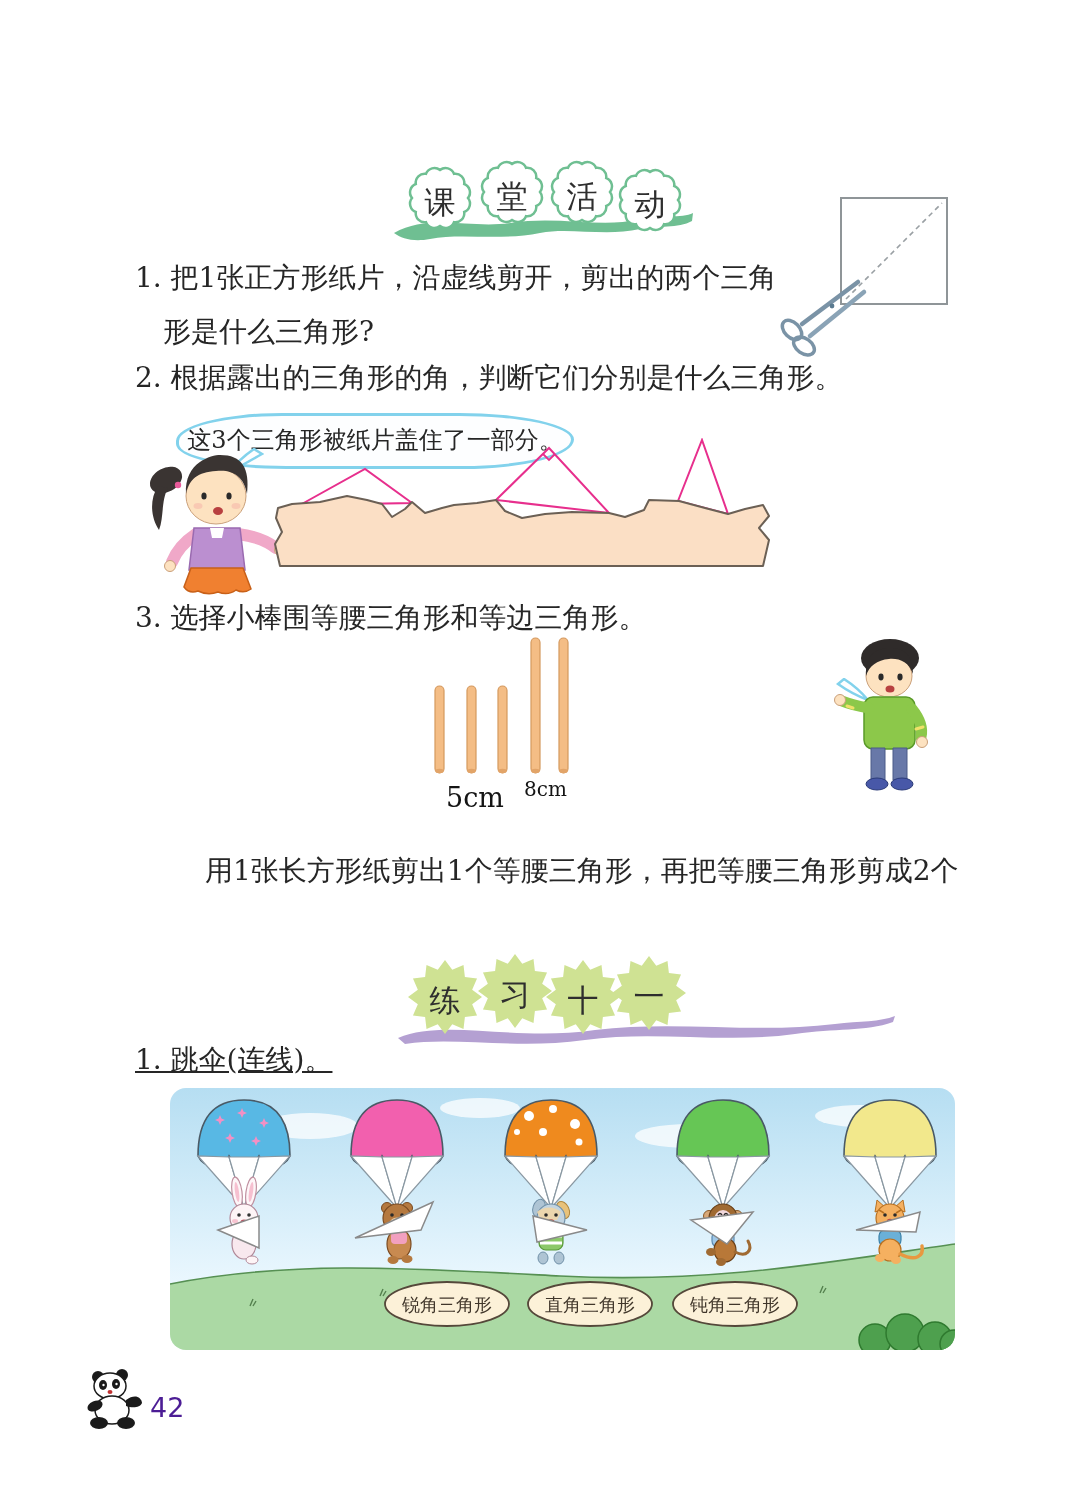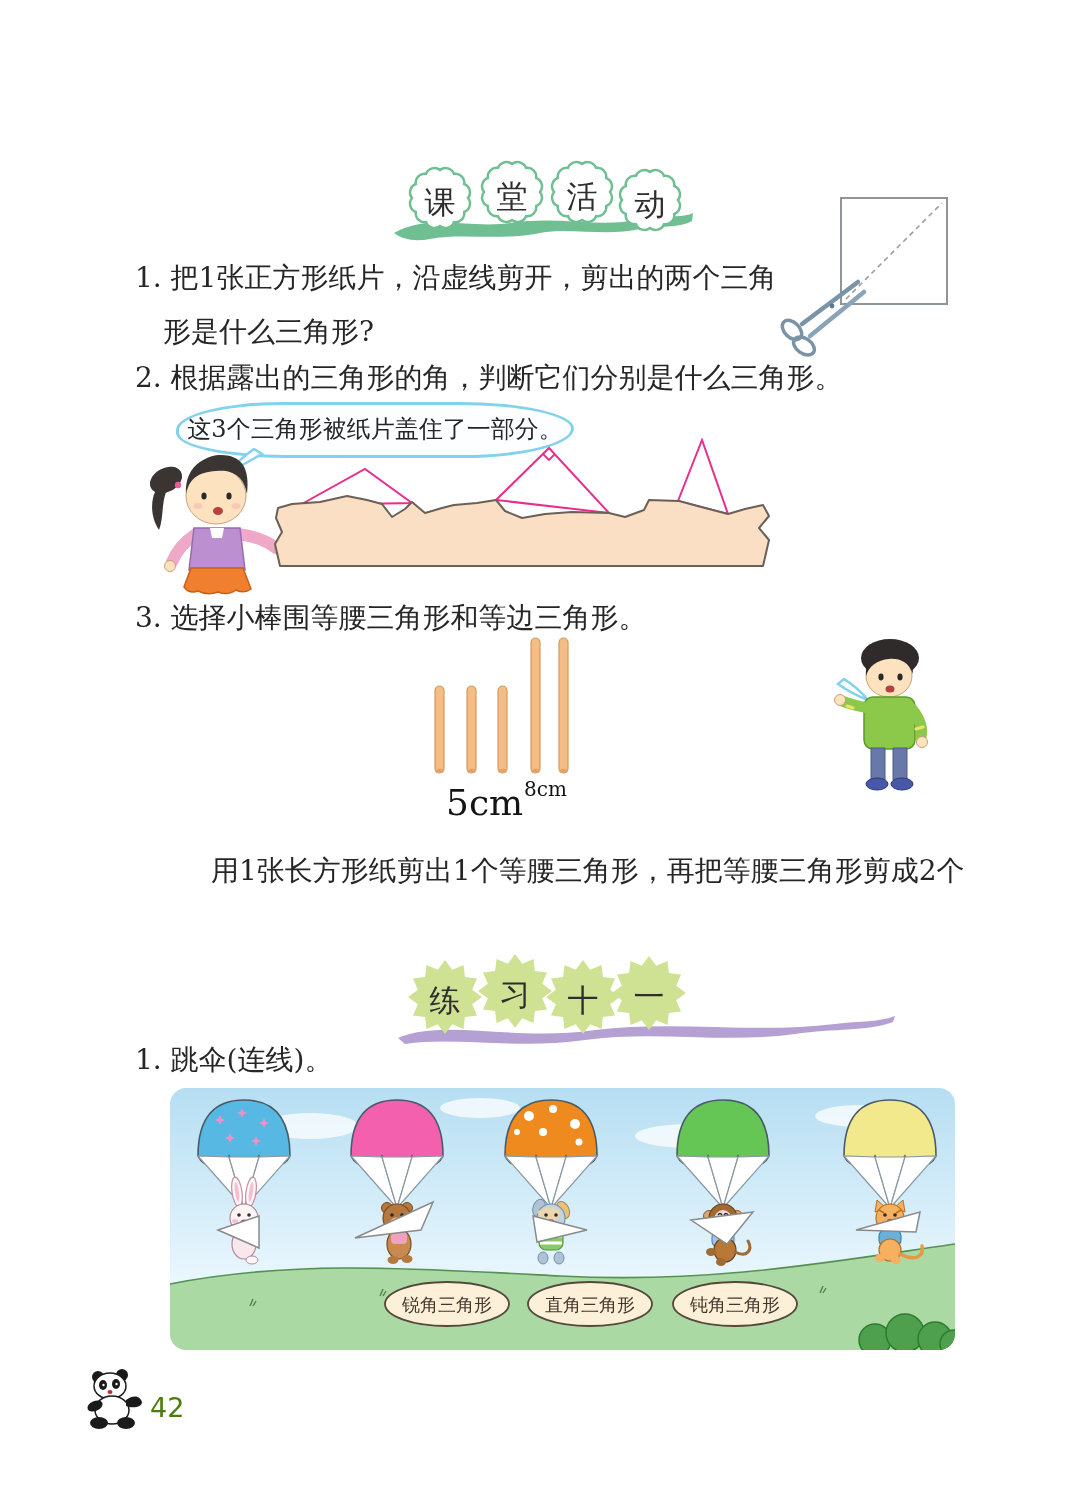--- a/index.html
+++ b/index.html
@@ -6,26 +6,26 @@
   .page{position:relative;width:1080px;height:1505px;background:#ffffff;overflow:hidden;
         font-family:"DejaVu Serif","Liberation Serif",serif;color:#1e1e1e;}
   .abs{position:absolute;}
   .qtext{font-size:28px;line-height:1.25;white-space:nowrap;color:#262626;}
   .badge-char{position:absolute;width:72px;text-align:center;font-size:31px;color:#2e2e2e;}
   .star-badge{position:absolute;width:74px;height:74px;background:#cfe293;
      clip-path:polygon(100% 50%,86.7% 59.8%,93.3% 75%,76.9% 76.9%,75% 93.3%,59.8% 86.7%,50% 100%,40.2% 86.7%,25% 93.3%,23.1% 76.9%,6.7% 75%,13.3% 59.8%,0% 50%,13.3% 40.2%,6.7% 25%,23.1% 23.1%,25% 6.7%,40.2% 13.3%,50% 0%,59.8% 13.3%,75% 6.7%,76.9% 23.1%,93.3% 25%,86.7% 40.2%);}
   .star-badge span{position:absolute;left:0;top:20px;width:74px;text-align:center;font-size:31px;color:#2e2e2e;}
   .bubble{position:absolute;background:#fdfeff;border:3px solid #82d2ec;
           border-radius:48% 52% 50% 50% / 90% 85% 95% 80%;
-          display:flex;align-items:center;justify-content:center;flex-direction:column;}
+          display:flex;align-items:center;justify-content:center;flex-direction:column;margin-top:11px;}
   .bubble .bl{font-size:24px;color:#262626;white-space:nowrap;line-height:1.3;}
   .square-paper{position:absolute;border:2px solid #8f9598;background:#fff;}
-  .stick-label{position:absolute;font-size:36px;color:#141414;}
+  .stick-label{position:absolute;font-size:27px;color:#141414;}
   .pagenum{position:absolute;font-family:"DejaVu Sans","Liberation Sans",sans-serif;
-           font-size:27px;color:#4d7c0f;}
+           font-size:27px;color:#4c1d95;}
 </style>
 </head>
 <body>
 
 <div class="page">
 
   <svg class="abs" style="left:390px;top:205px;" width="306" height="45" viewBox="0 0 306 45">
     <path d="M4,28 C40,8 80,24 120,18 C170,10 210,24 250,14 C270,9 292,14 303,8 L302,16 C288,24 268,20 250,24 C215,32 180,22 150,28 C110,36 70,28 40,34 C24,37 12,34 4,28 Z" fill="#6fbf92"></path>
   </svg>
   <svg class="abs" style="left:404px;top:160px;" width="330" height="78" viewBox="0 0 330 78">
@@ -133,39 +133,39 @@
     <circle cx="7" cy="64" r="5.5" fill="#fde2c0" stroke="#caa07a" stroke-width="1"></circle>
     <path d="M79,73 C87,83 90,93 88,101" stroke="#8cc84a" stroke-width="11" stroke-linecap="round" fill="none"></path>
     <path d="M83,93 L90,91" stroke="#f0e06a" stroke-width="3" stroke-linecap="round"></path>
     <circle cx="89" cy="106" r="5.5" fill="#fde2c0" stroke="#caa07a" stroke-width="1"></circle>
     <path d="M38,112 L52,112 L52,144 L38,144 Z" fill="#6878a8" stroke="#4a5a88" stroke-width="1"></path>
     <path d="M60,112 L74,112 L74,144 L60,144 Z" fill="#6878a8" stroke="#4a5a88" stroke-width="1"></path>
     <ellipse cx="44" cy="148" rx="11" ry="6" fill="#4858a8" stroke="#2a3a78" stroke-width="1"></ellipse>
     <ellipse cx="69" cy="148" rx="11" ry="6" fill="#4858a8" stroke="#2a3a78" stroke-width="1"></ellipse>
   </svg>
 
-  <div class="abs qtext" style="left:211px;top:853px;text-align:center;">用1张长方形纸剪出1个等腰三角形，再把等腰三角形剪成2个</div>
+  <div class="abs qtext" style="left:205px;top:853px;text-align:center;">用1张长方形纸剪出1个等腰三角形，再把等腰三角形剪成2个</div>
 
   <svg class="abs" style="left:395px;top:1012px;" width="502" height="42" viewBox="0 0 502 42">
     <path d="M3,26 C50,6 120,30 200,18 C280,8 360,22 440,12 C465,9 485,10 500,4 L498,10 C470,20 440,16 400,22 C330,32 260,18 190,28 C120,38 60,24 10,32 Z" fill="#b4a0d2"></path>
   </svg>
   <div class="star-badge" style="left:408px;top:960px;">
     <span>练</span>
     </div>
   <div class="star-badge" style="left:478px;top:954px;">
     <span>习</span>
     </div>
   <div class="star-badge" style="left:546px;top:960px;">
     <span>十</span>
     </div>
   <div class="star-badge" style="left:612px;top:956px;">
     <span>一</span>
     </div>
 
-  <div class="abs qtext" style="left:135px;top:1042px;">1. 跳伞(连线)。</div>
+  <div class="abs qtext" style="left:135px;top:1042px;text-decoration:underline;">1. 跳伞(连线)。</div>
 
   <svg class="abs" style="left:170px;top:1088px;" width="785" height="262" viewBox="0 0 785 262">
     <defs>
       <linearGradient id="sky" x1="0" y1="0" x2="0" y2="1">
         <stop offset="0" stop-color="#b6def2"></stop>
           <stop offset="0.8" stop-color="#eef9ff"></stop>
       </linearGradient>
       <clipPath id="pic">
           <rect x="0" y="0" width="785" height="262" rx="16"></rect>
         </clipPath>

